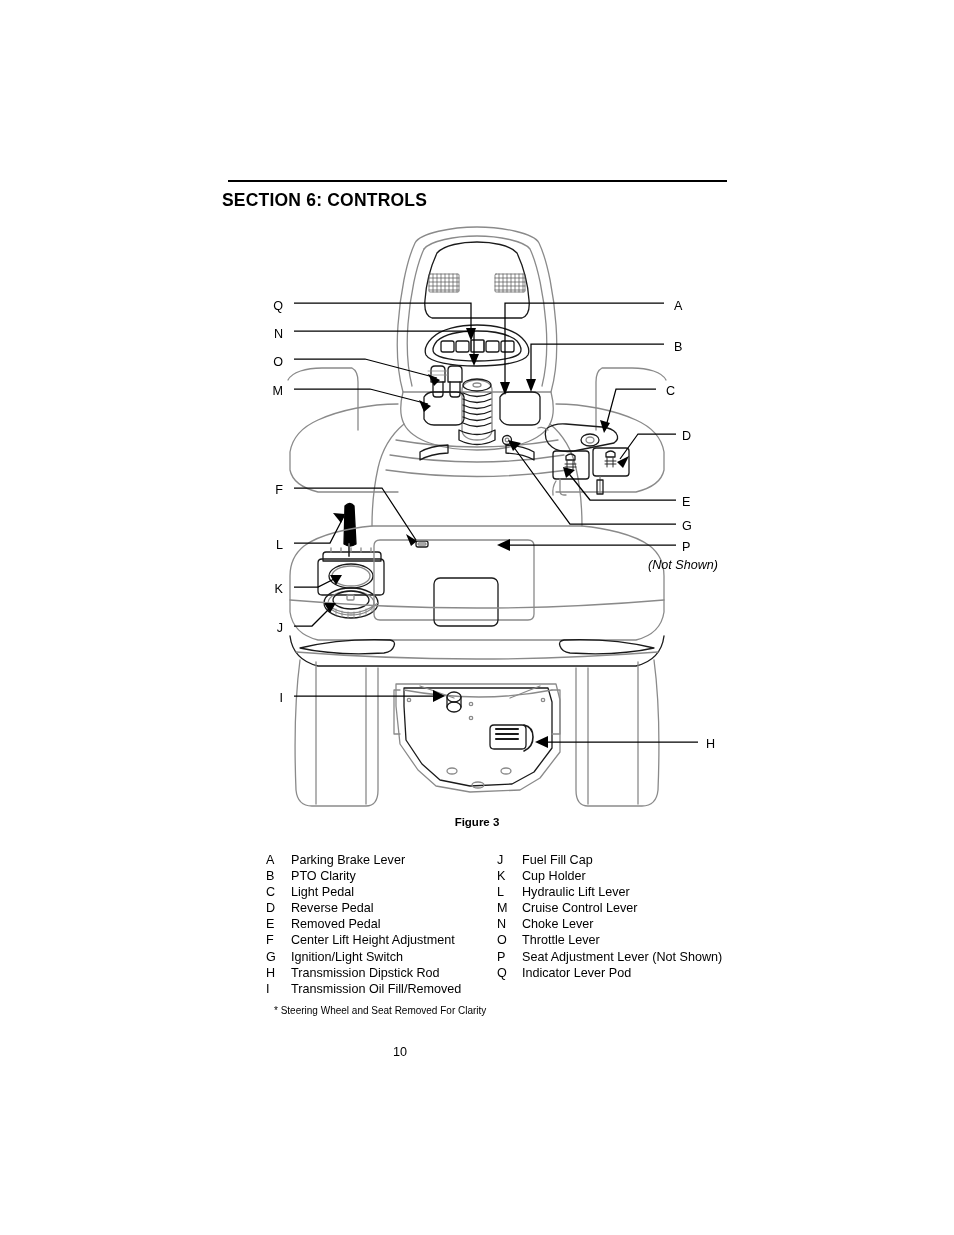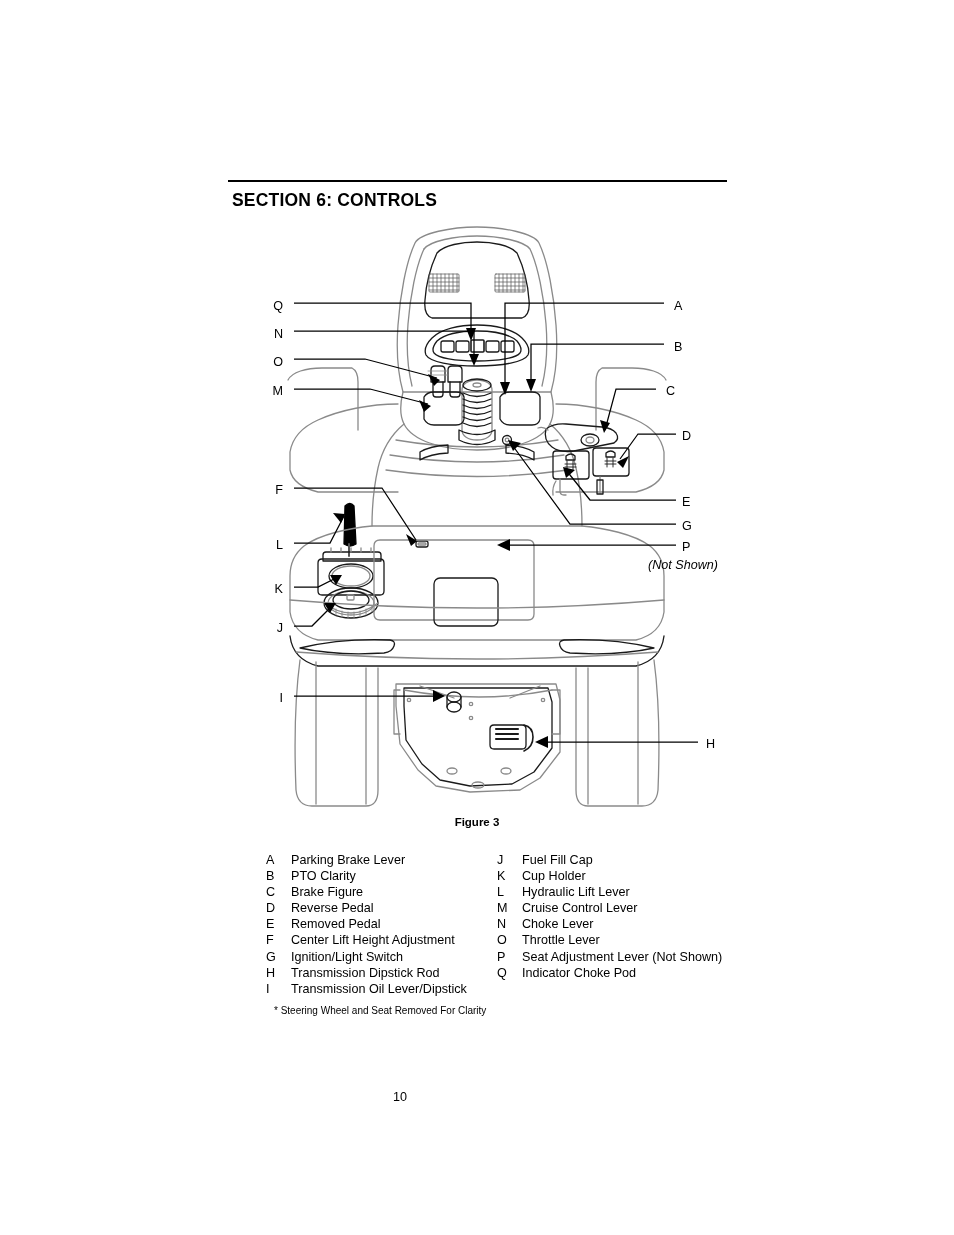--- a/index.html
+++ b/index.html
@@ -25,21 +25,21 @@
   .header-rule {
     position: absolute;
     left: 228px;
     top: 180px;
     width: 499px;
     height: 2px;
     background: #000;
   }
   .section-title {
     position: absolute;
-    left: 232px;
+    left: 222px;
     top: 190px;
     font-size: 17.5px;
     font-weight: bold;
     letter-spacing: 0.2px;
     white-space: nowrap;
   }
 
   
   .figure-wrap {
     position: absolute;
@@ -102,21 +102,20 @@
     font-size: 10px;
     white-space: nowrap;
   }
   .page-number {
     position: absolute;
     left: 0;
     top: 1045px;
     width: 800px;
     text-align: center;
     font-size: 12.6px;
-    margin-top: 45px;
   }
 
   
   .callout {
     position: absolute;
     font-size: 12.6px;
     line-height: 13px;
     white-space: nowrap;
   }
   .callout.r { text-align: right; }
@@ -421,21 +420,21 @@
       <div class="legend-row">
           <span class="legend-key">A</span>
           <span class="legend-val">Parking Brake Lever</span>
         </div>
       <div class="legend-row">
           <span class="legend-key">B</span>
           <span class="legend-val">PTO Clarity</span>
         </div>
       <div class="legend-row">
           <span class="legend-key">C</span>
-          <span class="legend-val">Brake Figure</span>
+          <span class="legend-val">Light Pedal</span>
         </div>
       <div class="legend-row">
           <span class="legend-key">D</span>
           <span class="legend-val">Reverse Pedal</span>
         </div>
       <div class="legend-row">
           <span class="legend-key">E</span>
           <span class="legend-val">Removed Pedal</span>
         </div>
       <div class="legend-row">
@@ -445,21 +444,21 @@
       <div class="legend-row">
           <span class="legend-key">G</span>
           <span class="legend-val">Ignition/Light Switch</span>
         </div>
       <div class="legend-row">
           <span class="legend-key">H</span>
           <span class="legend-val">Transmission Dipstick Rod</span>
         </div>
       <div class="legend-row">
           <span class="legend-key">I</span>
-          <span class="legend-val">Transmission Oil Lever/Dipstick</span>
+          <span class="legend-val">Transmission Oil Fill/Removed</span>
         </div>
     </div>
 
     <div class="legend-col right">
       <div class="legend-row">
           <span class="legend-key">J</span>
           <span class="legend-val">Fuel Fill Cap</span>
         </div>
       <div class="legend-row">
           <span class="legend-key">K</span>
@@ -480,21 +479,21 @@
       <div class="legend-row">
           <span class="legend-key">O</span>
           <span class="legend-val">Throttle Lever</span>
         </div>
       <div class="legend-row">
           <span class="legend-key">P</span>
           <span class="legend-val">Seat Adjustment Lever (Not Shown)</span>
         </div>
       <div class="legend-row">
           <span class="legend-key">Q</span>
-          <span class="legend-val">Indicator Choke Pod</span>
+          <span class="legend-val">Indicator Lever Pod</span>
         </div>
     </div>
   </div>
 
   <div class="footnote">* Steering Wheel and Seat Removed For Clarity</div>
   <div class="page-number">10</div>
 
 </div>
 
 </body></html>

